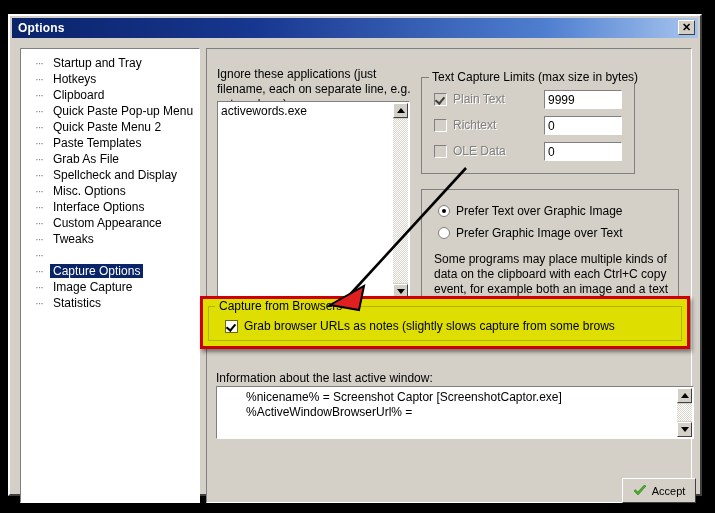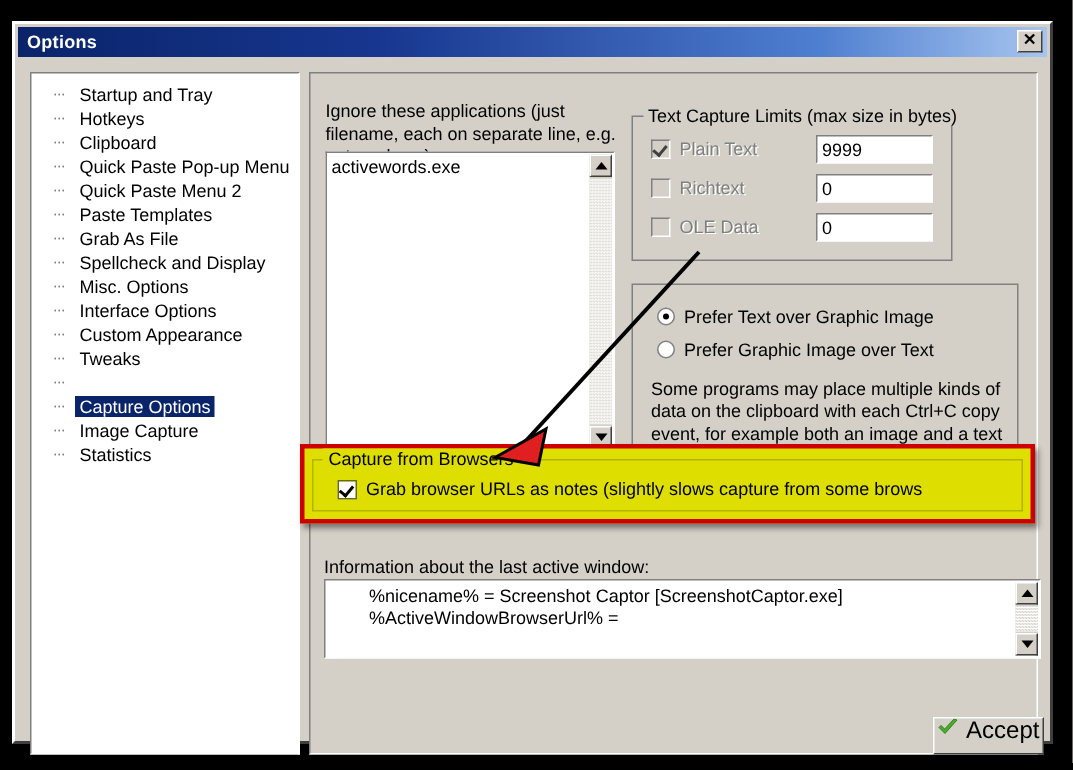--- a/index.html
+++ b/index.html
@@ -156,22 +156,22 @@
     border-top:1px solid #808080;border-left:1px solid #808080;
     border-right:1px solid #ffffff;border-bottom:1px solid #ffffff;
   }
   .info-text{position:absolute;left:4px;top:3px;font-size:12px;color:#000;line-height:15px;white-space:pre;margin-left:25px;}
   
   .accept-btn{
     position:absolute;left:612px;top:462px;width:74px;height:25px;
     background:#d4d0c8;box-sizing:border-box;
     border-top:1px solid #ffffff;border-left:1px solid #ffffff;
     border-right:1px solid #404040;border-bottom:1px solid #404040;
-    display:flex;align-items:flex-start;justify-content:center;gap:5px;
-    font-size:16px;color:#000;cursor:default;
+    display:flex;align-items:center;justify-content:center;gap:5px;
+    font-size:11px;color:#000;cursor:default;
   }
   .check-ico{width:14px;height:12px;flex:none;}
   
   .anno{position:absolute;left:0;top:0;width:715px;height:513px;pointer-events:none;}
 </style>
 </head>
 <body>
 
 <div class="dialog">
 

